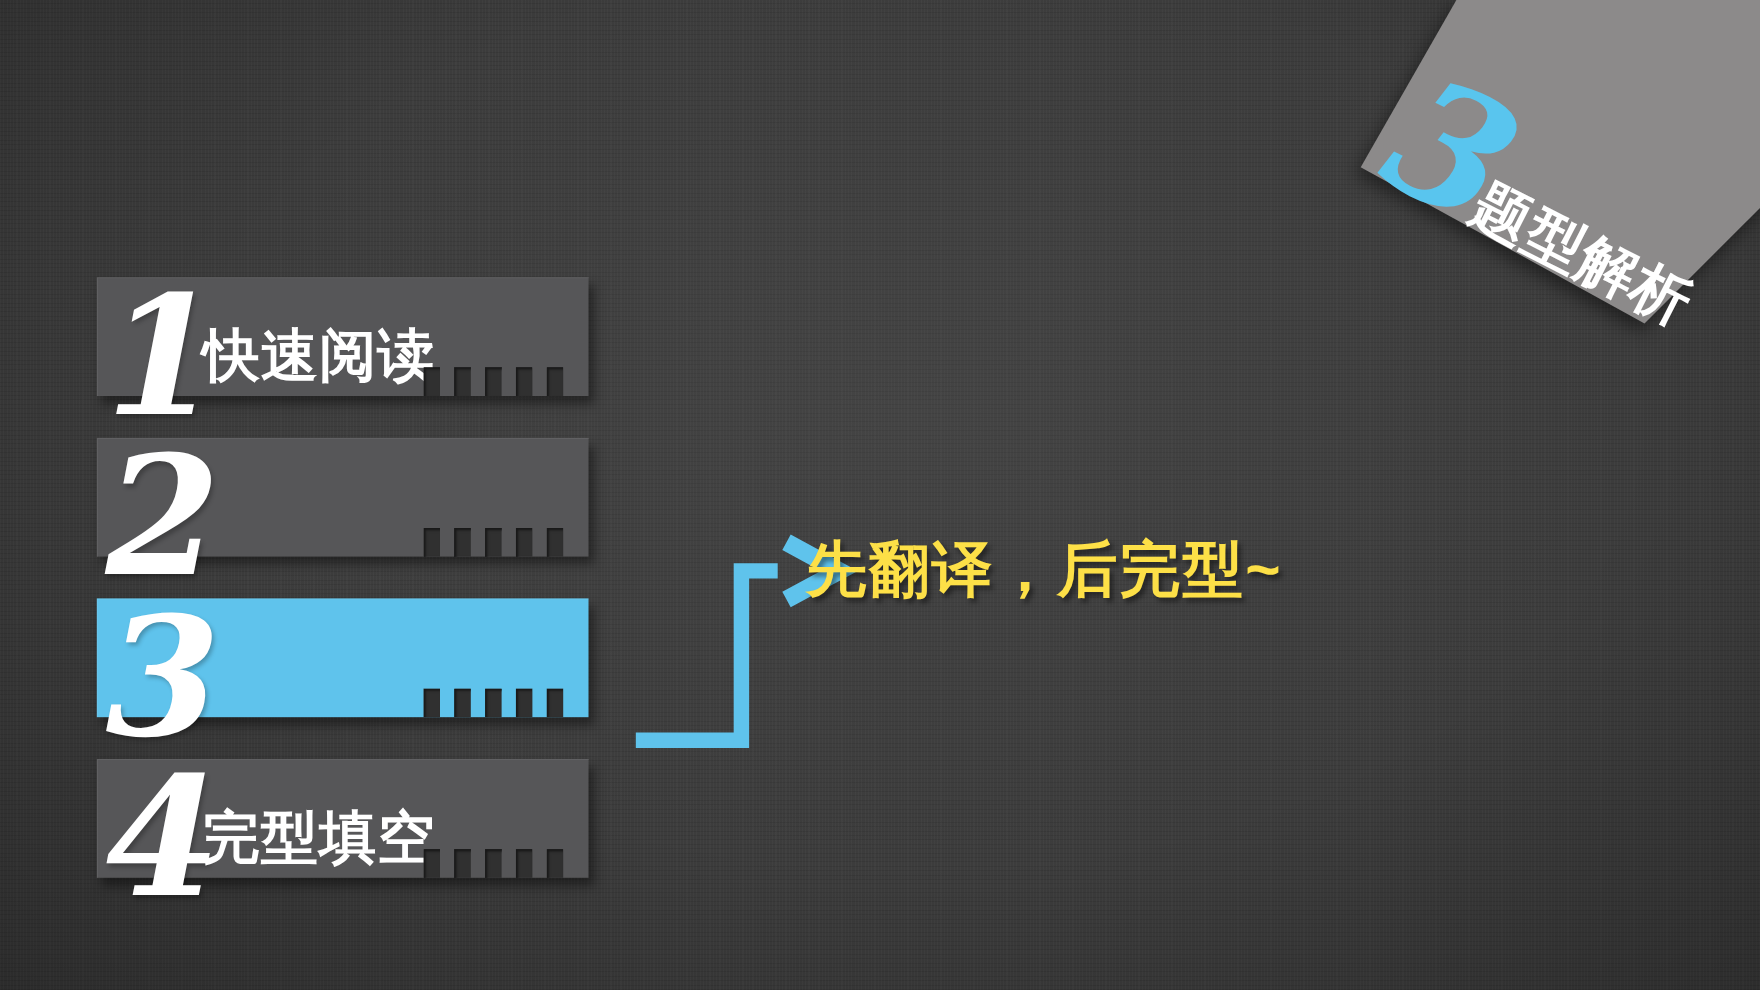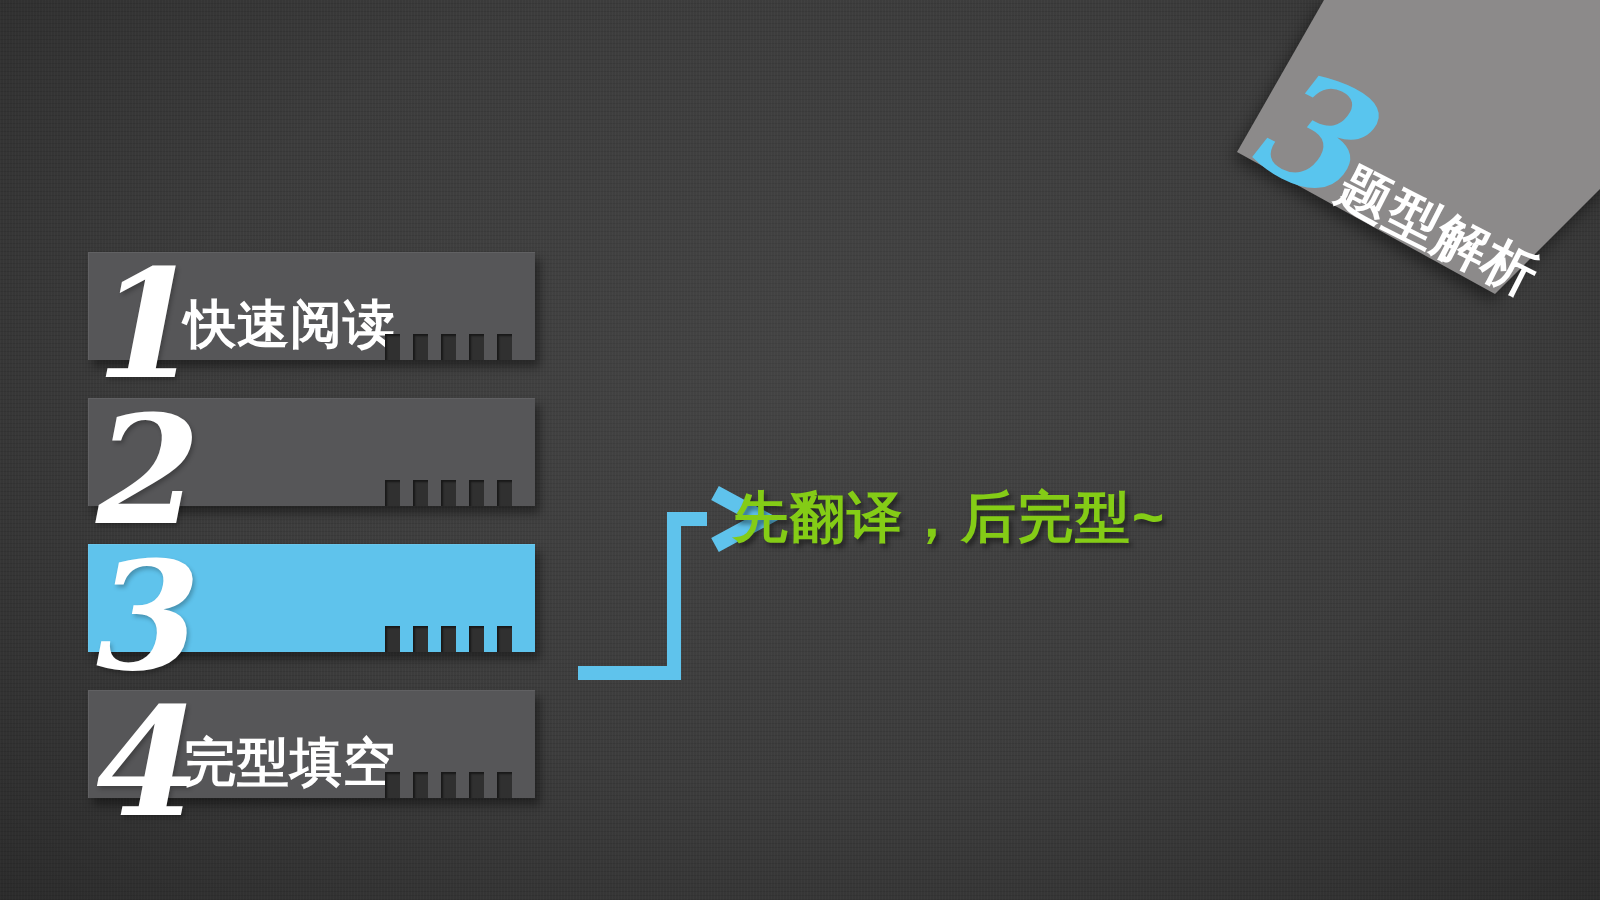--- a/index.html
+++ b/index.html
@@ -82,21 +82,21 @@
   }
 
   
   .annotation {
     position: absolute;
     left: 733px;
     top: 484px;
     font-size: 55px;
     font-weight: 700;
     letter-spacing: 2px;
-    color: #84cc16;
+    color: #fde047;
     line-height: 1.2;
     text-shadow: 3px 4px 5px rgba(0,0,0,0.45);
     white-space: nowrap;
   }
 
   
   .corner-svg {
     position: absolute;
     left: 1150px;
     top: 0;

